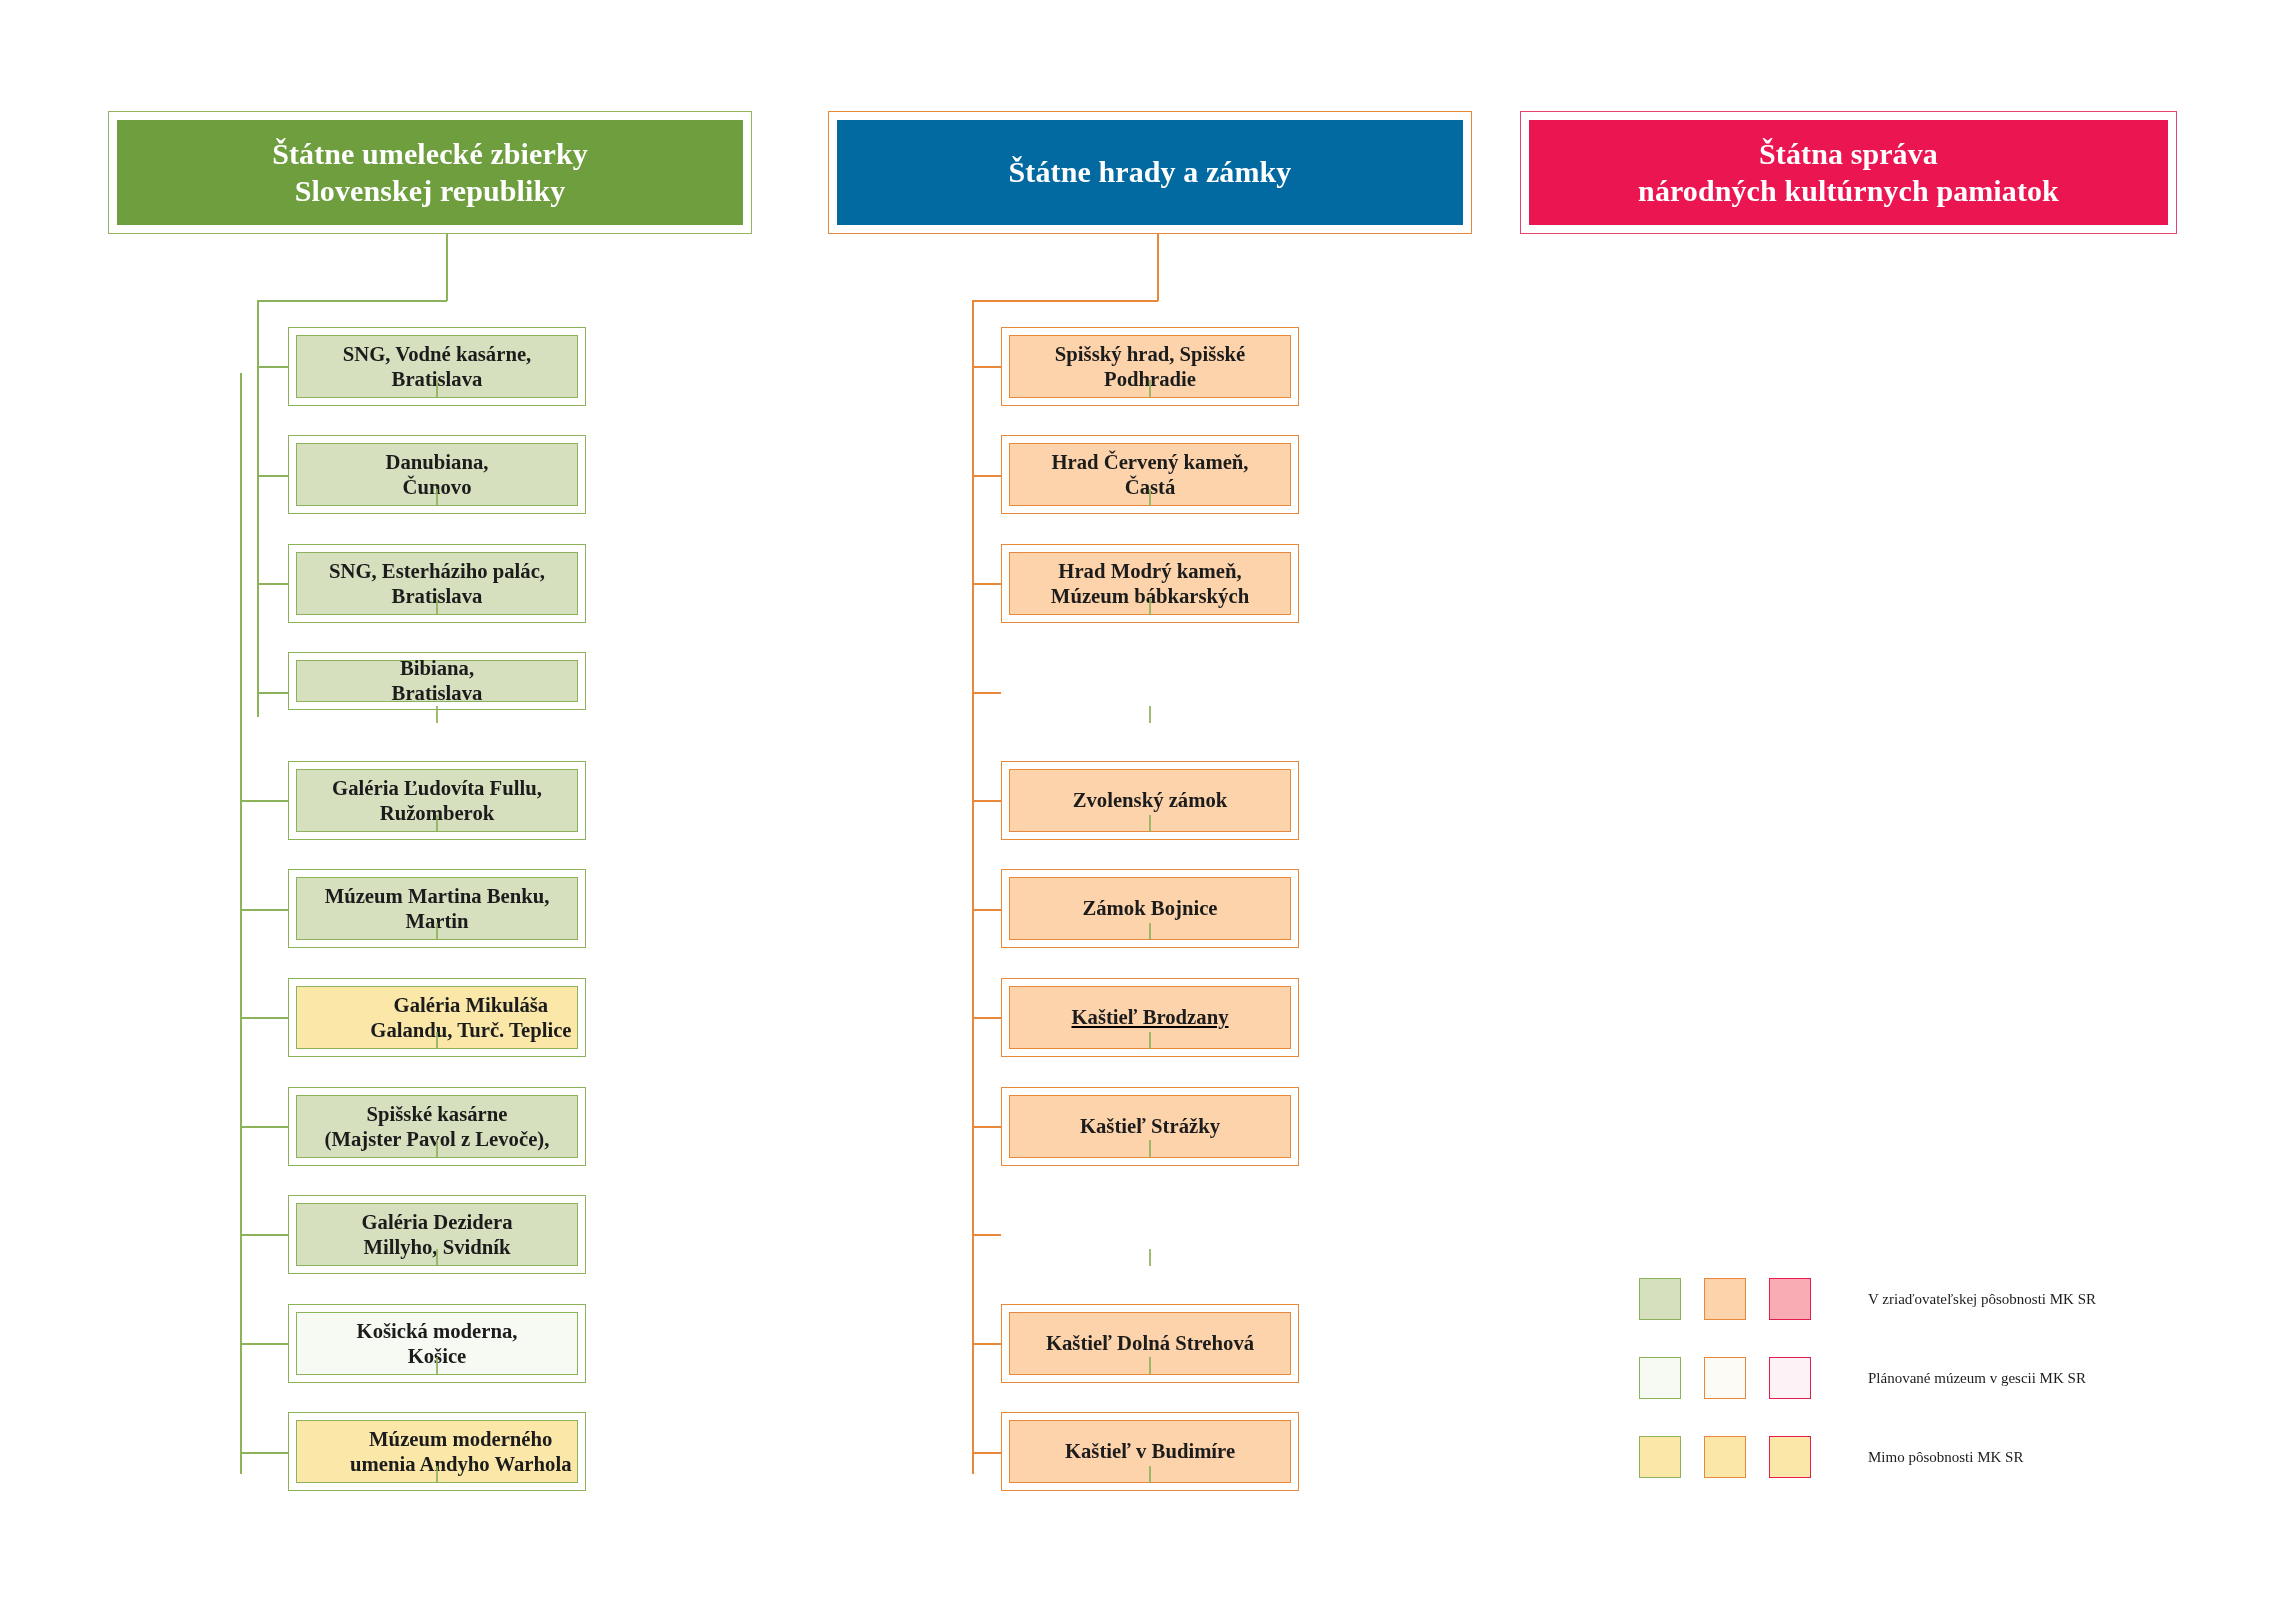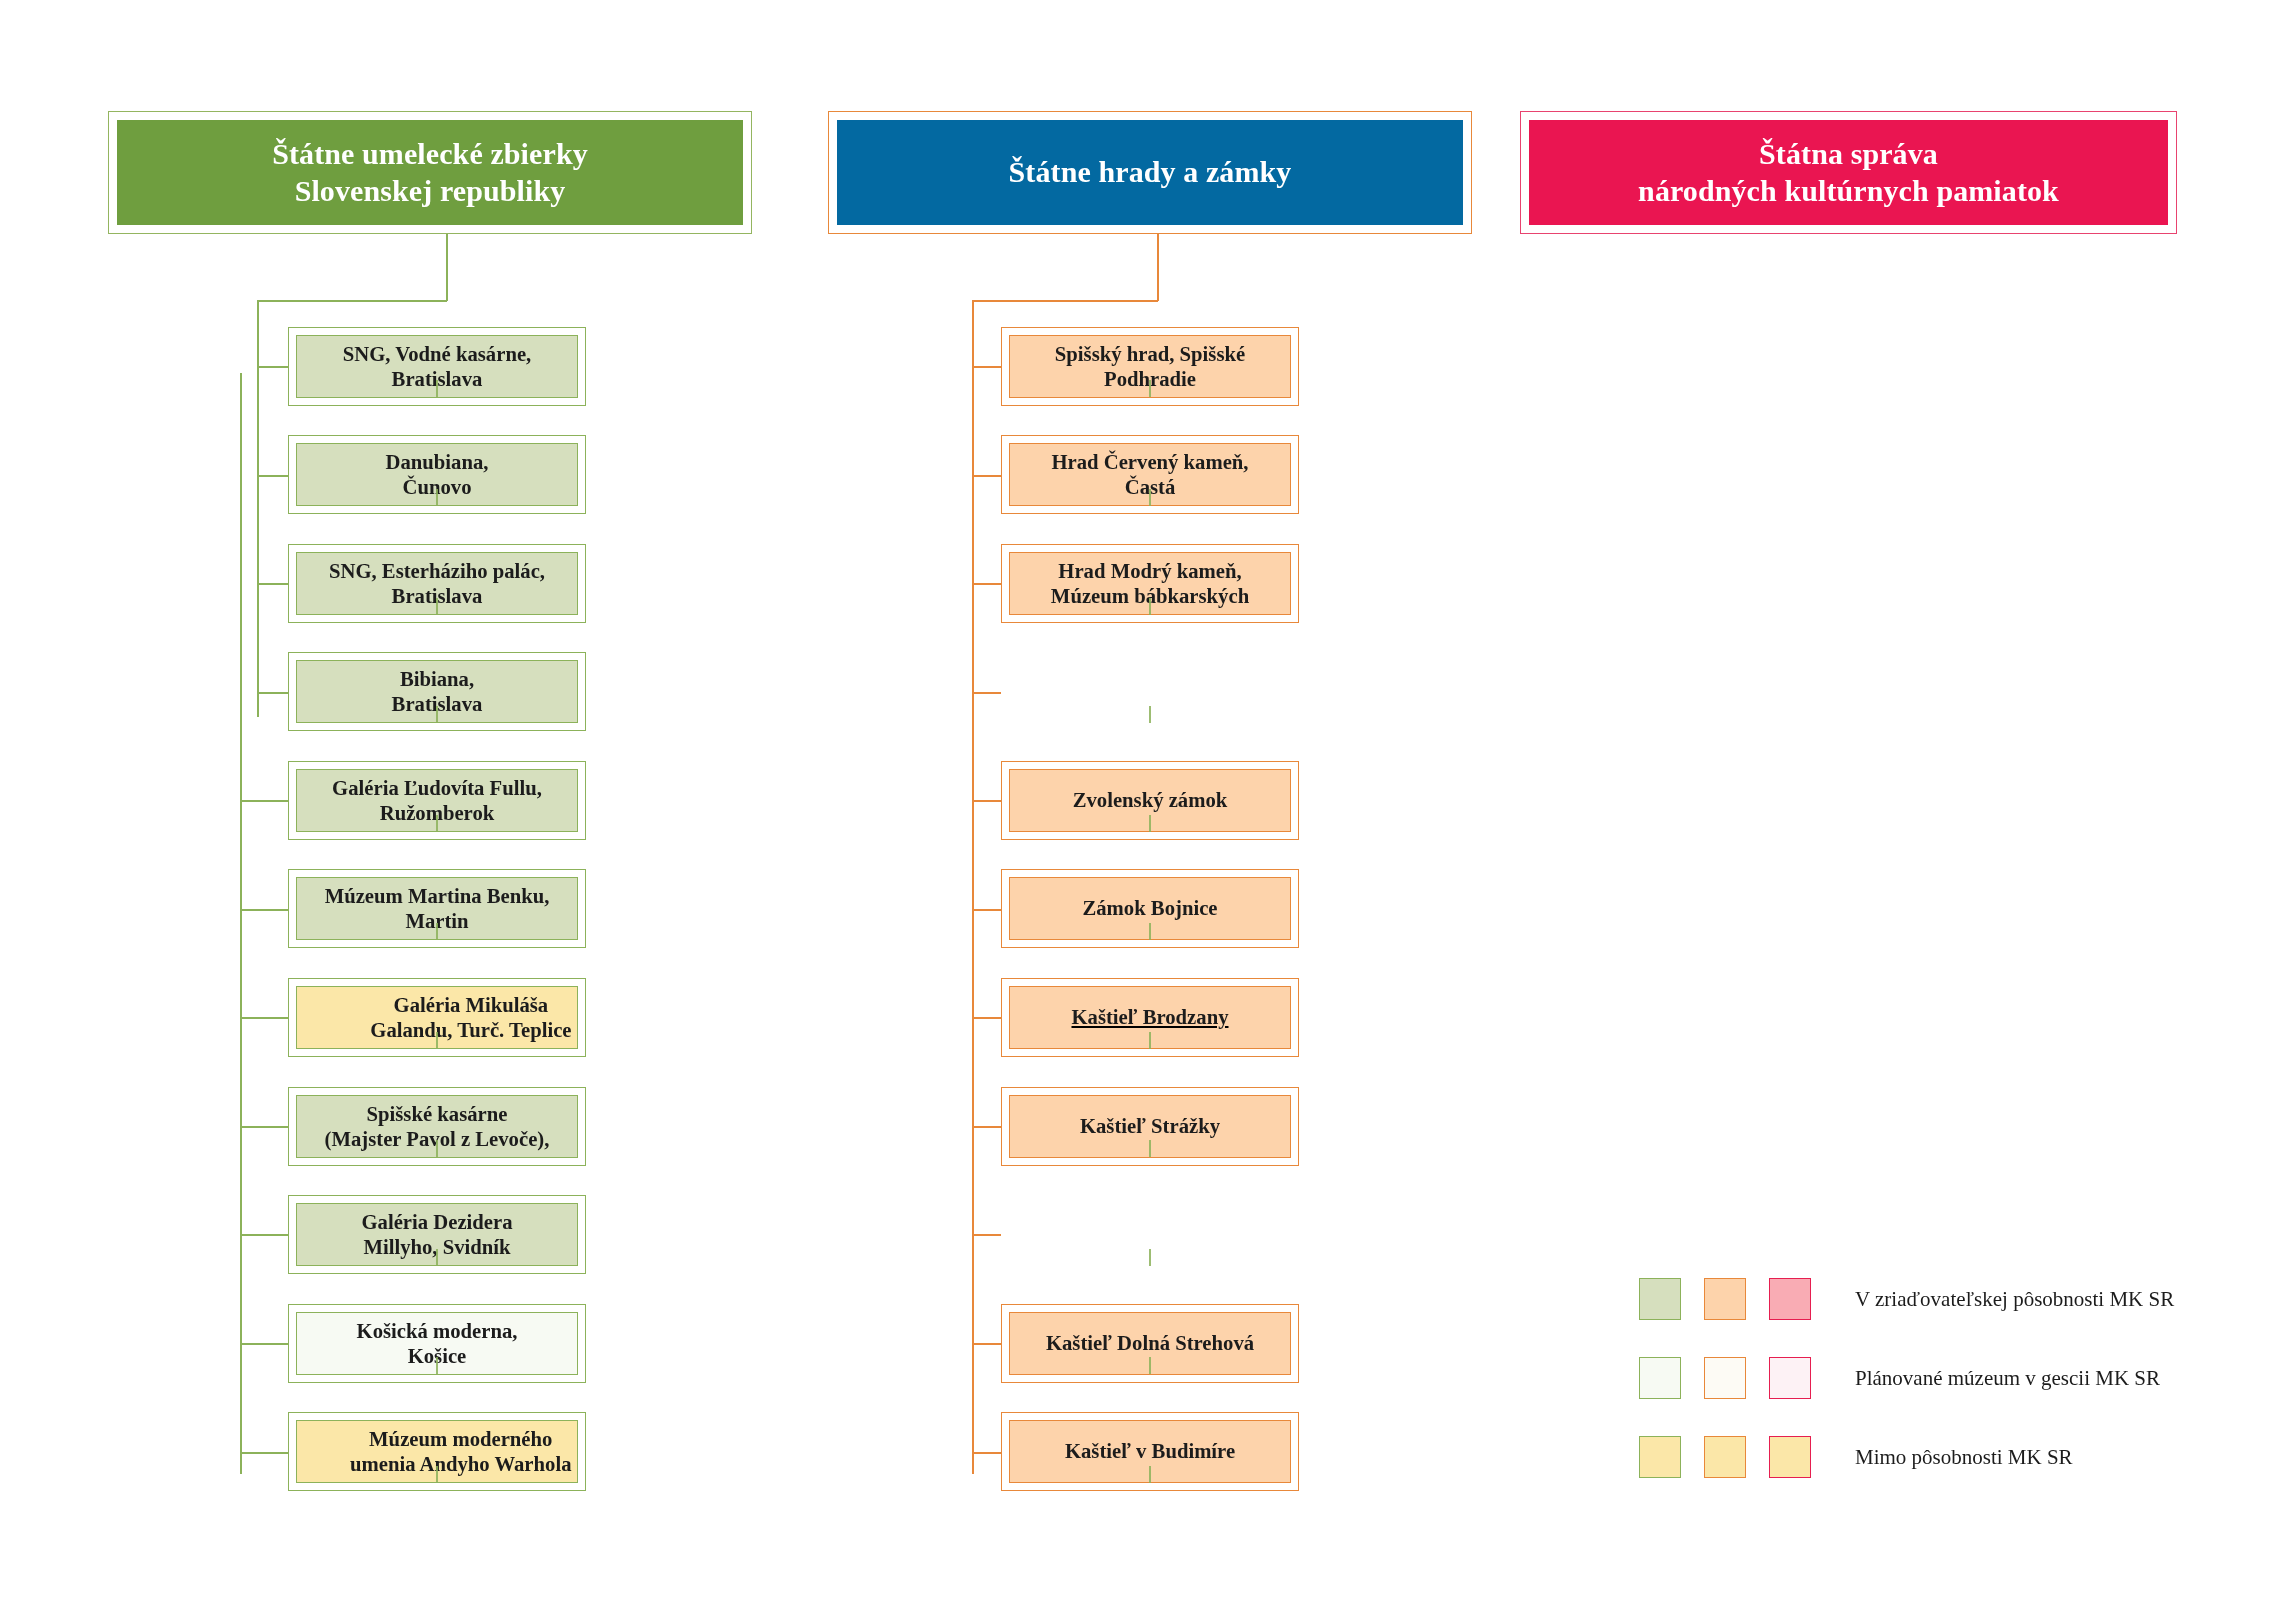--- a/index.html
+++ b/index.html
@@ -113,25 +113,25 @@
     box-sizing: border-box;
     width: 42px;
     height: 42px;
     margin-right: 23px;
   }
   .sw-g { border: 1.9px solid #8cb25a; }
   .sw-o { border: 1.9px solid #e8883a; }
   .sw-p { border: 1.9px solid #e61e50; }
 
   .legend-label {
-    font-size: 21px;
+    font-size: 15px;
     color: #1c1c1c;
     font-weight: normal;
     white-space: nowrap;
-    margin-left: 21px;
+    margin-left: 34px;
   }
 </style>
 </head>
 <body>
 
 <div id="canvas">
 
   <div class="header-box header-green" style="left:108px; top:111px; width:644px; height:123px;">
     <div class="header-inner">
       <span>
@@ -204,21 +204,21 @@
     </div>
     <div class="tick" style="left: 436px; top: 489px; height: 17.3px;"></div>
     <div class="line l-green" style="left: 259px; top: 583px; width: 29px; height: 1.9px;"></div>
     <div class="node n-green" style="left: 288px; top: 544px; width: 298px; height: 79px;">
       <div class="node-inner">
         <span><span>SNG, Esterháziho palác,</span><br><span>Bratislava</span></span>
       </div>
     </div>
     <div class="tick" style="left: 436px; top: 598px; height: 17.3px;"></div>
     <div class="line l-green" style="left: 259px; top: 692px; width: 29px; height: 1.9px;"></div>
-    <div class="node n-green" style="left: 288px; top: 652px; width: 298px; height: 79px;">
+    <div class="node n-green" style="left: 288px; top: 652px; width: 298px; height: 58px;">
       <div class="node-inner">
         <span><span>Bibiana,</span><br><span>Bratislava</span></span>
       </div>
     </div>
     <div class="tick" style="left: 436px; top: 706px; height: 17.3px;"></div>
     <div class="line l-green" style="left: 242px; top: 800px; width: 46px; height: 1.9px;"></div>
     <div class="node n-green" style="left: 288px; top: 761px; width: 298px; height: 79px;">
       <div class="node-inner">
         <span><span>Galéria Ľudovíta Fullu,</span><br><span>Ružomberok</span></span>
       </div>

